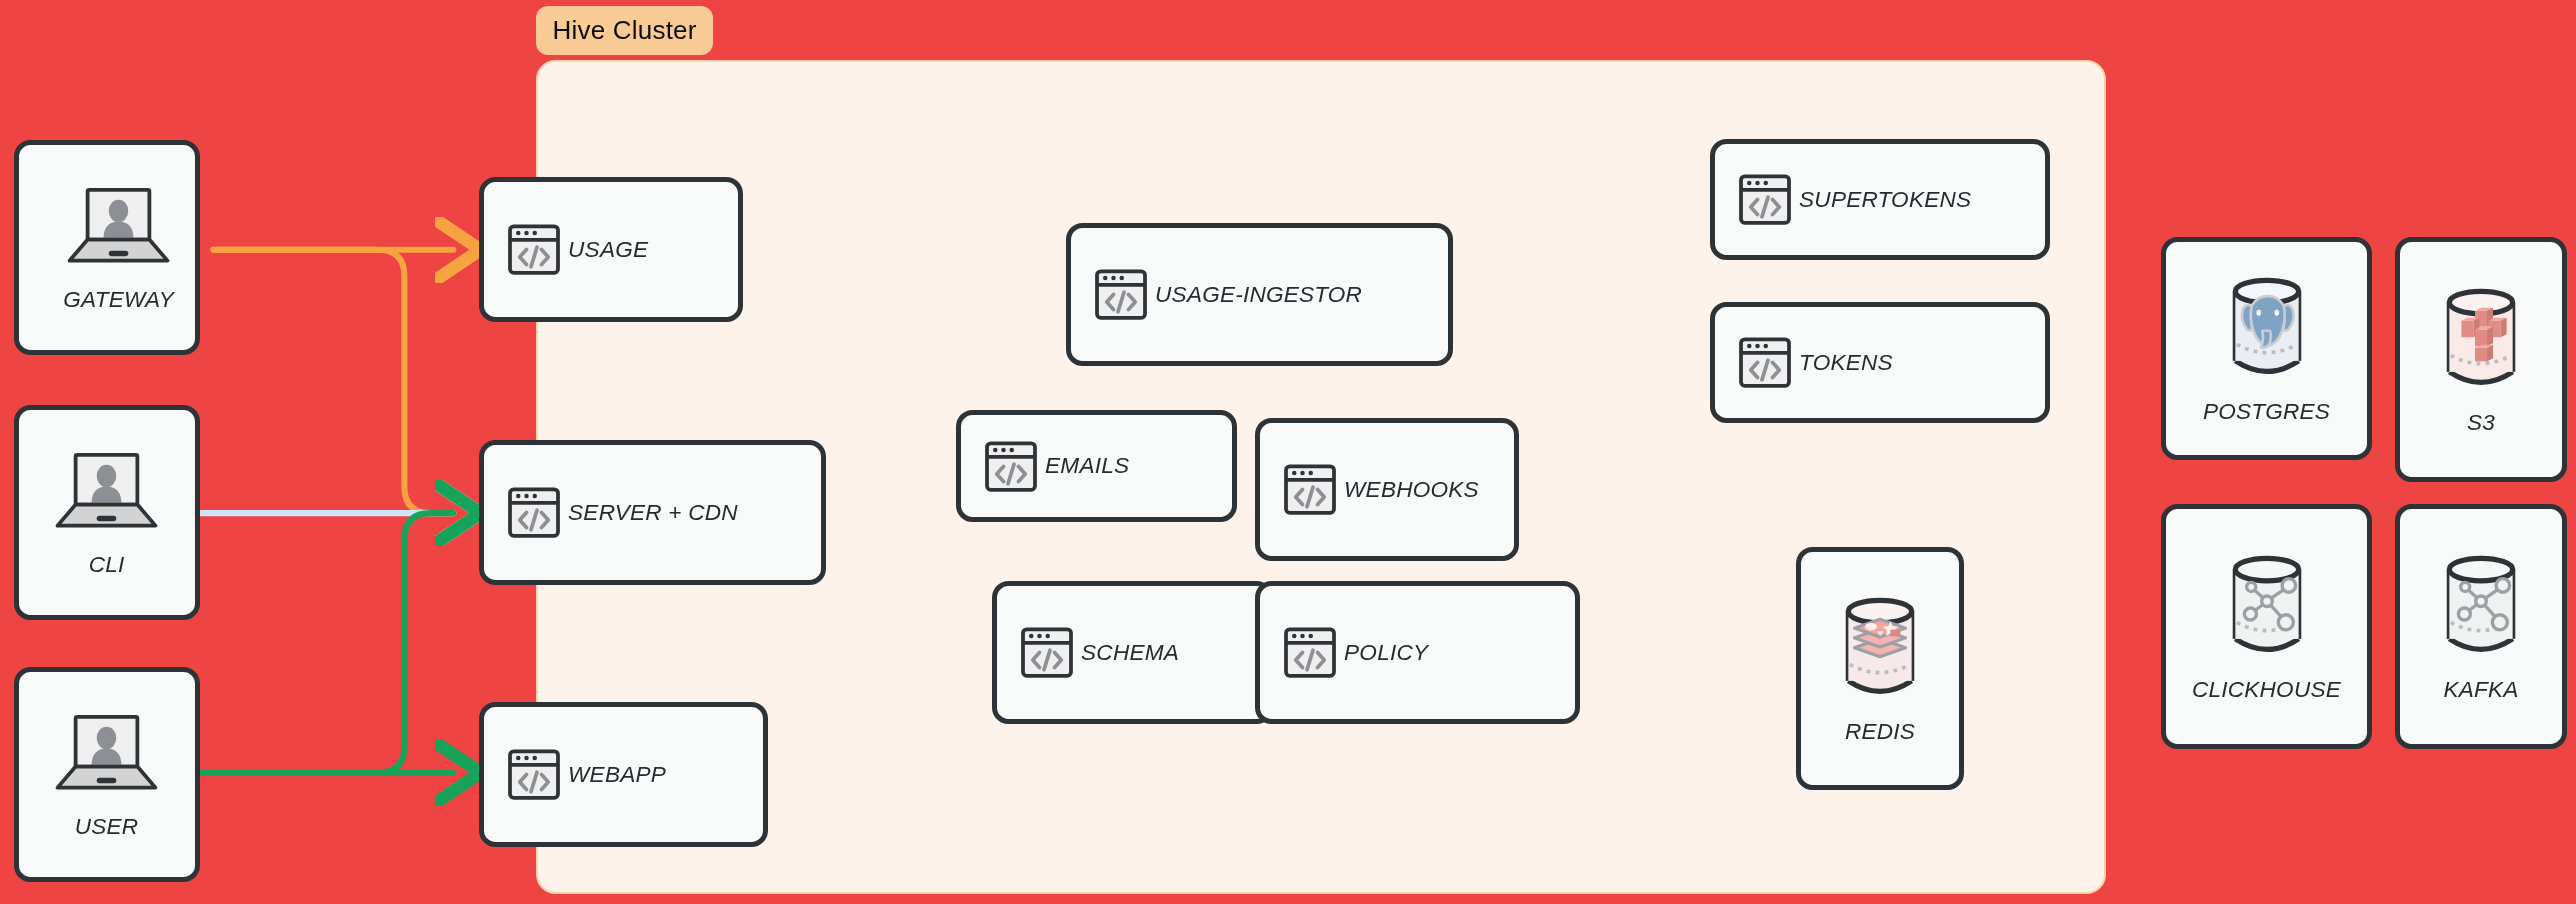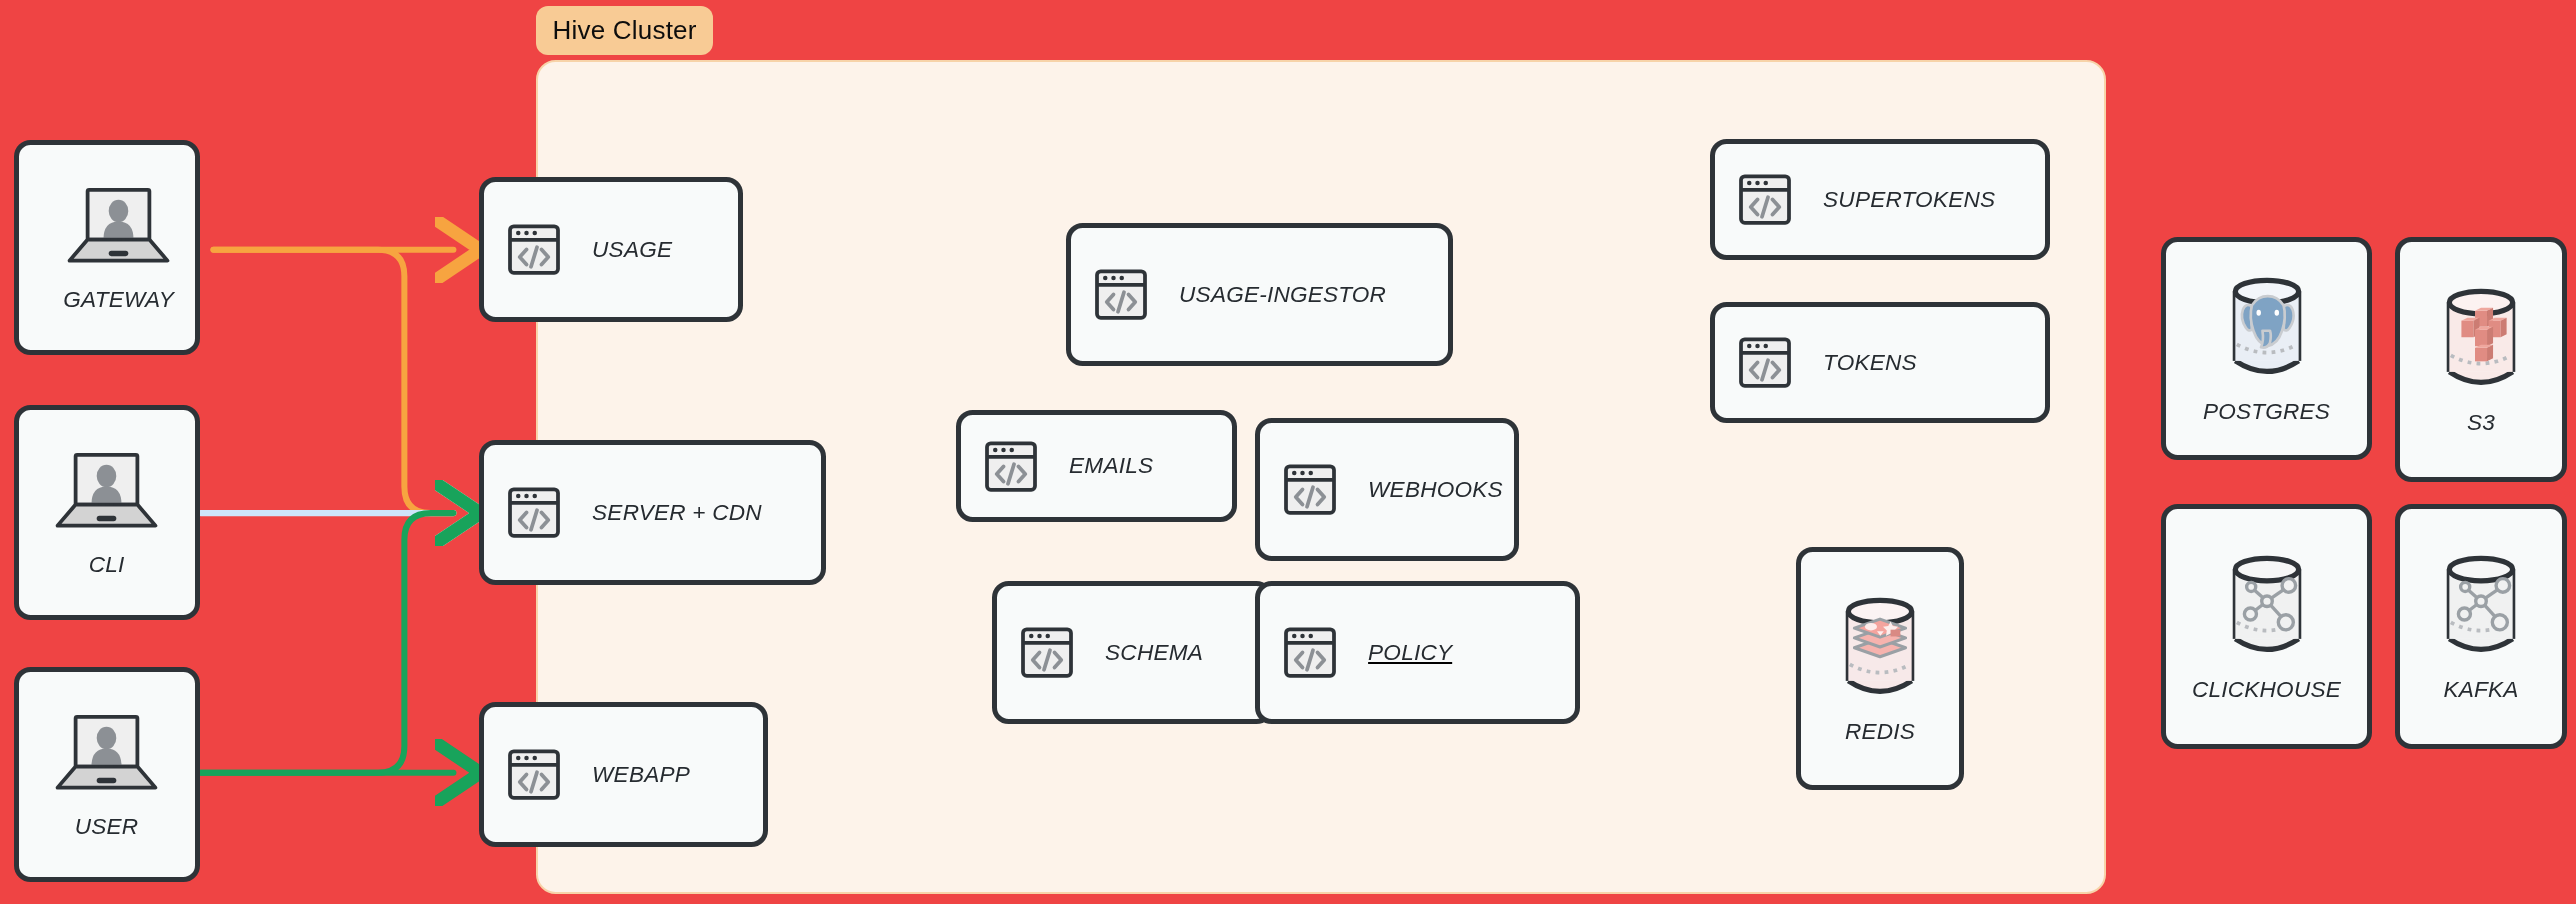--- a/index.html
+++ b/index.html
@@ -35,21 +35,21 @@
   
   .node{
     position:absolute;
     background:#F8FAFA;
     border:5.3px solid #2E3338;
     border-radius:16.6px;
     box-sizing:border-box;
     display:flex;
     align-items:center;
   }
-  .node.svc{flex-direction:row;justify-content:flex-start;gap:24px;}
+  .node.svc{flex-direction:row;justify-content:flex-start;}
   .node.db, .node.client{flex-direction:column;justify-content:center;}
 
   .node-label{
     font-style:italic;
     color:#262B30;
     white-space:nowrap;
     letter-spacing:0.2px;
   }
   .svc .node-label{font-size:22.6px;margin-left:7.5px;}
   .client .node-label, .db .node-label{font-size:22.6px;margin-top:10.6px;}
@@ -228,21 +228,21 @@
         <path d="M4,22 L68,22" stroke="#2E3338" stroke-width="5"></path>
         <circle cx="15" cy="13" r="3" fill="#2E3338"></circle>
           <circle cx="26" cy="13" r="3" fill="#2E3338"></circle>
         <circle cx="37" cy="13" r="3" fill="#2E3338"></circle>
         <path d="M26,35 L17,45 L26,55 M46,35 L55,45 L46,55 M40,32 L32,58" fill="none" stroke="#8C9095" stroke-width="5" stroke-linecap="round" stroke-linejoin="round"></path>
       </svg>
     </span>
     <span class="node-label">SCHEMA</span>
   </div>
 
-  <div class="node svc" style="left:1255px;top:581px;width:325px;height:143px;text-decoration:underline;">
+  <div class="node svc" style="left:1255px;top:581px;width:325px;height:143px;">
     <span class="icon-wrap">
       <svg width="54" height="53" viewBox="0 0 72 70">
         <rect x="4" y="4" width="64" height="62" rx="5" fill="#EFEFEF" stroke="#2E3338" stroke-width="5"></rect>
         <path d="M4,22 L68,22" stroke="#2E3338" stroke-width="5"></path>
         <circle cx="15" cy="13" r="3" fill="#2E3338"></circle>
           <circle cx="26" cy="13" r="3" fill="#2E3338"></circle>
         <circle cx="37" cy="13" r="3" fill="#2E3338"></circle>
         <path d="M26,35 L17,45 L26,55 M46,35 L55,45 L46,55 M40,32 L32,58" fill="none" stroke="#8C9095" stroke-width="5" stroke-linecap="round" stroke-linejoin="round"></path>
       </svg>
     </span>

